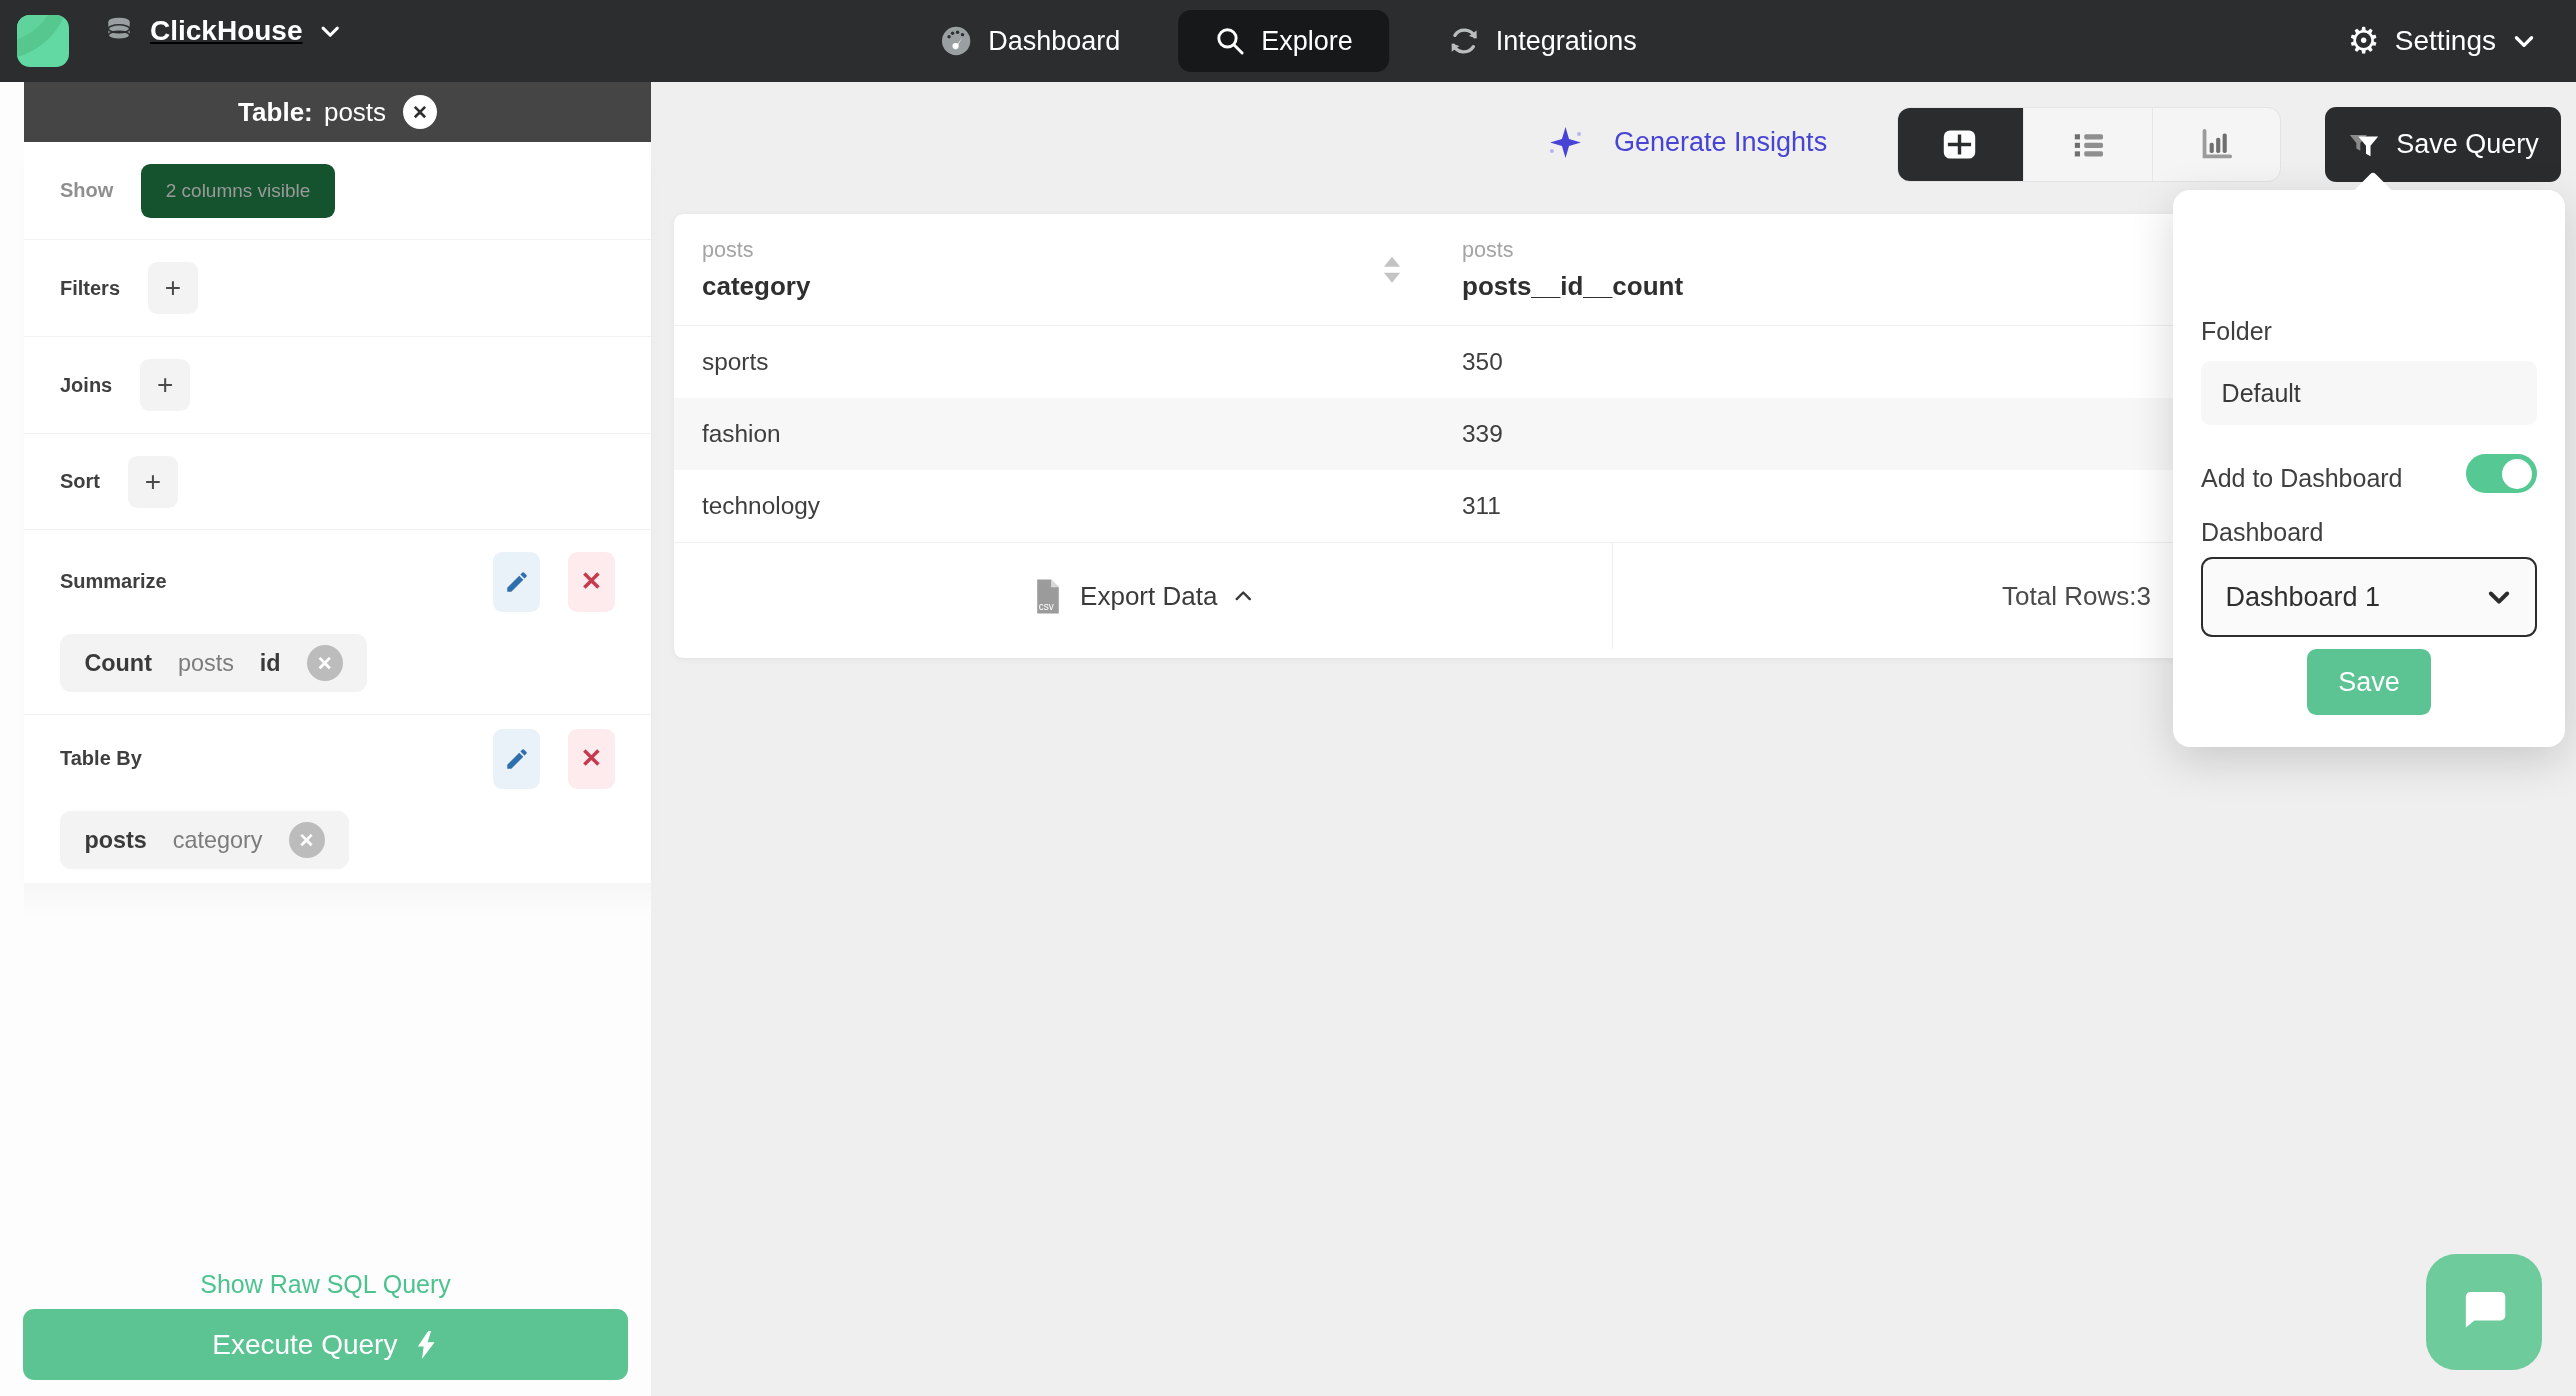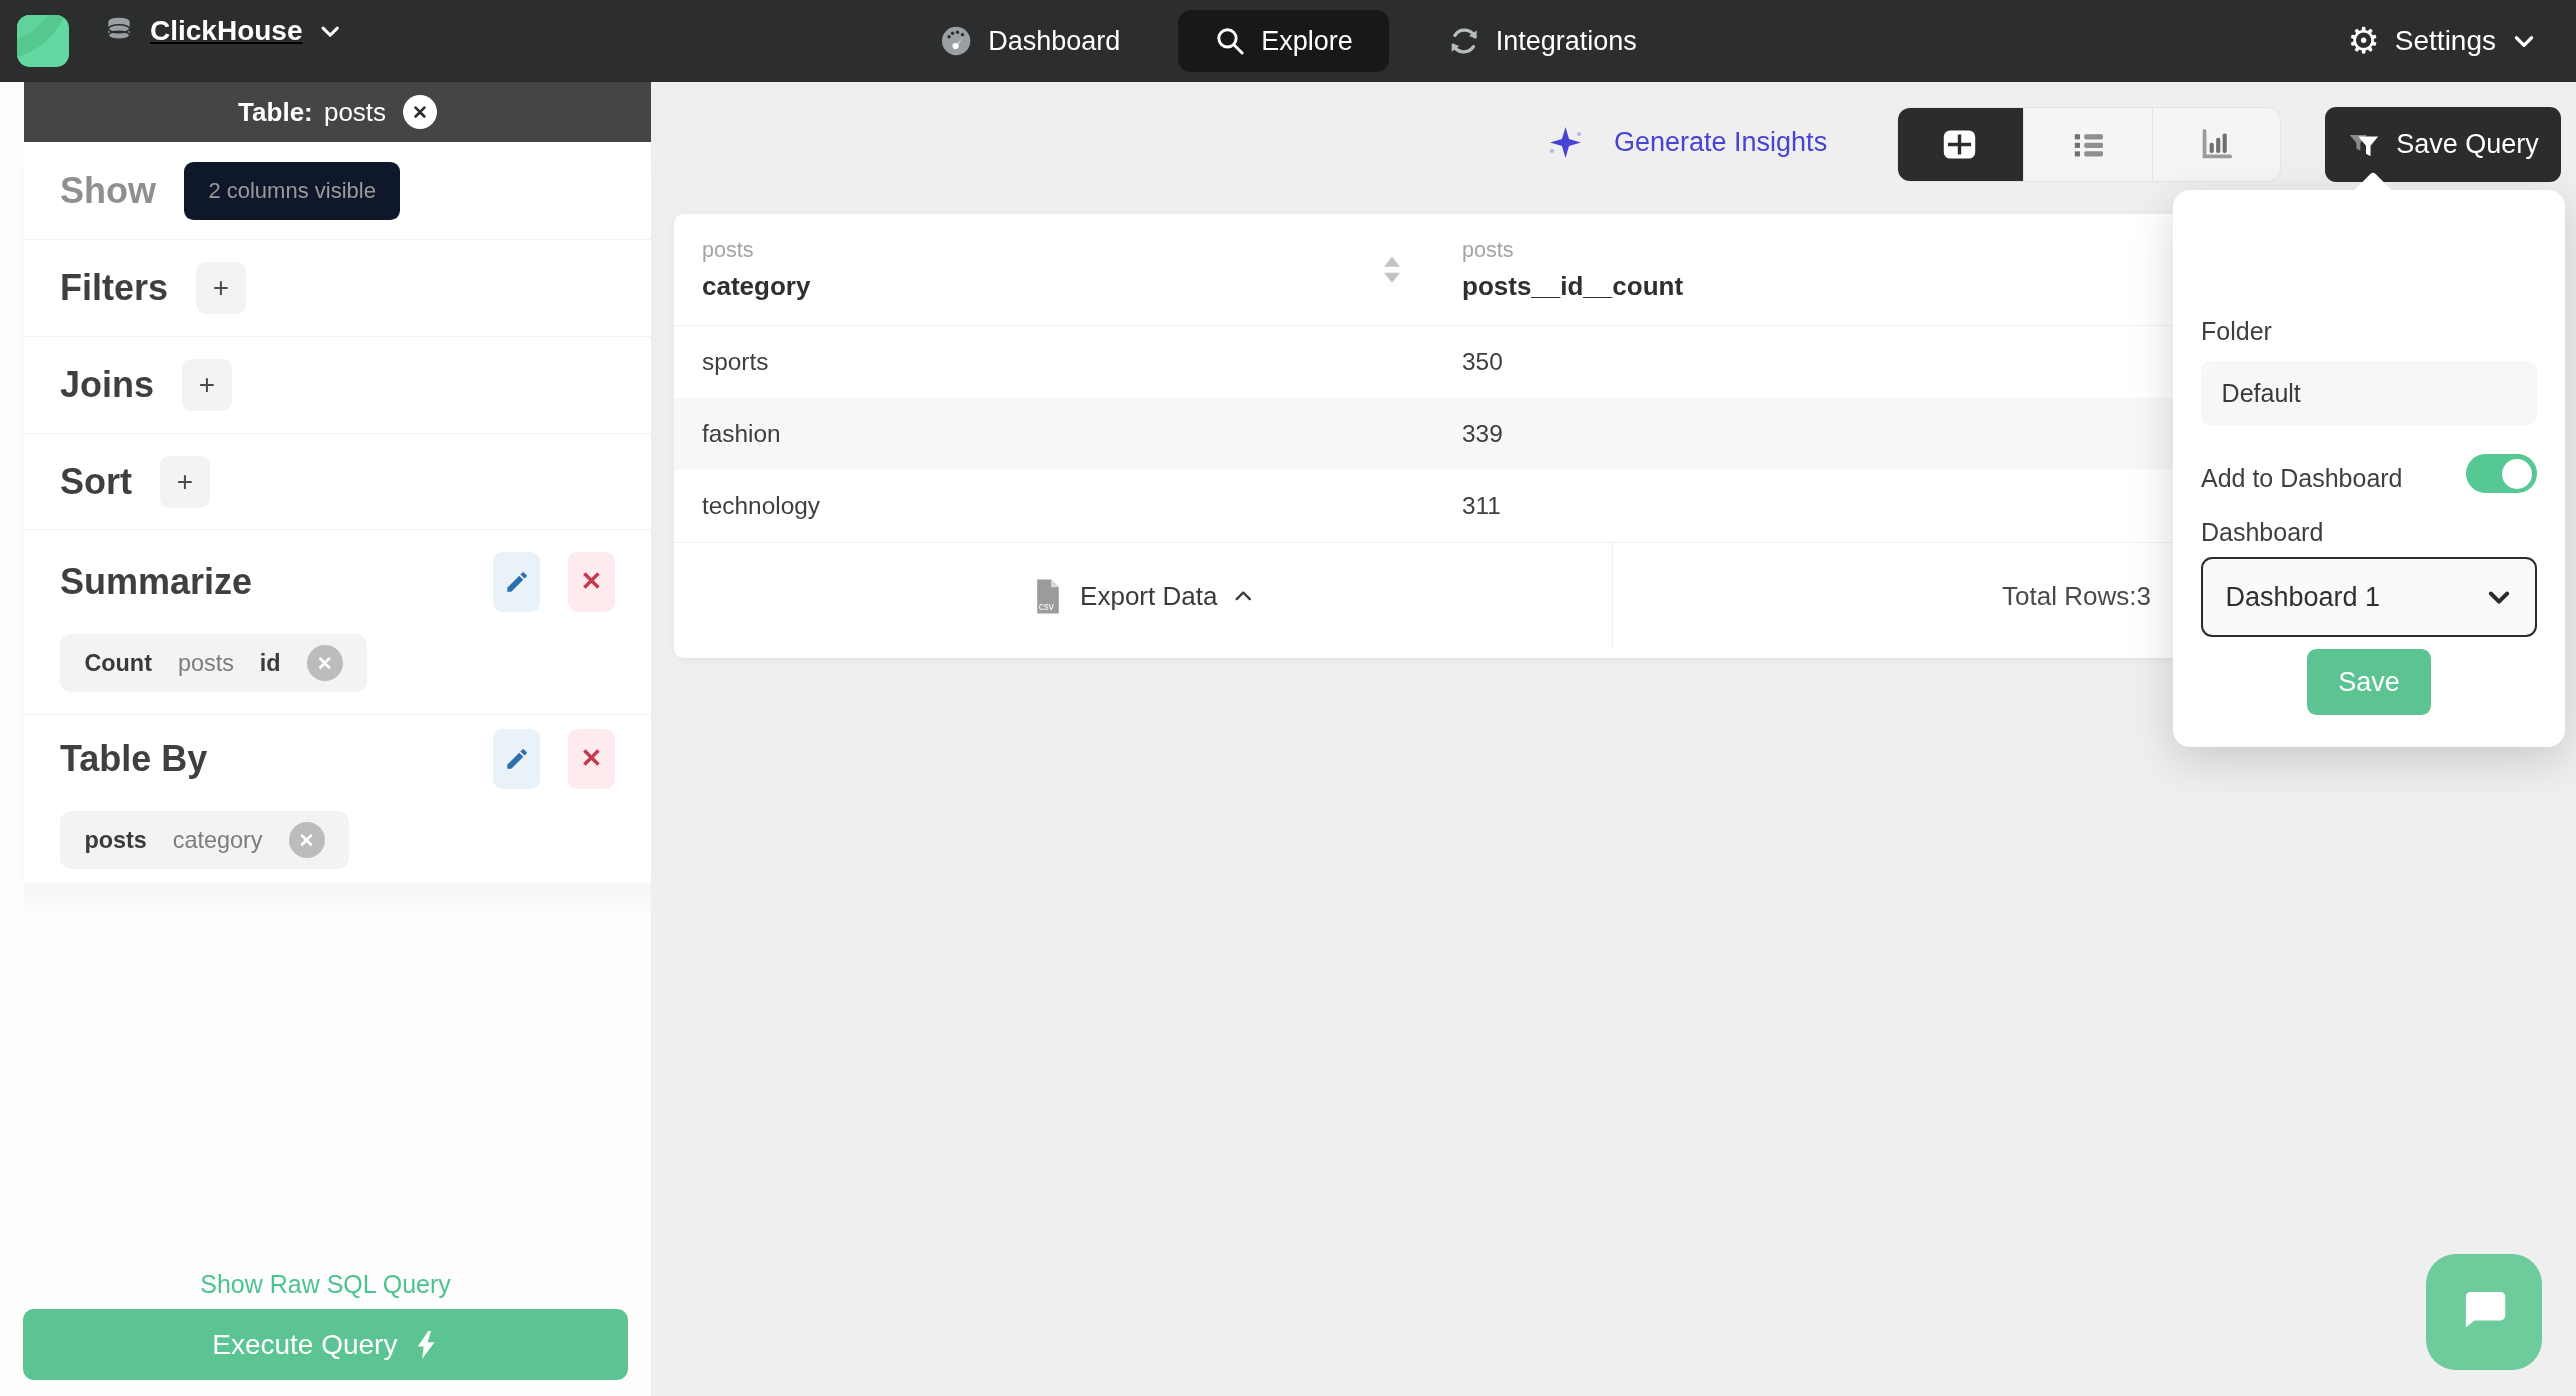--- a/index.html
+++ b/index.html
@@ -21,23 +21,23 @@
   .gear { font-size:36px; line-height:1; color:#fff; }
 
   
   .sidebar { position:absolute; left:0; top:82px; width:651px; height:1314px; background:#fdfdfd; z-index:30;padding-left:24px; }
   .table-bar { height:60px; background:#454545; color:#fff; display:flex; align-items:center; justify-content:center; gap:11.2px; font-size:26px; }
   .table-bar b { font-weight:bold; }
   .close-badge { width:34px; height:34px; margin-left:5.6px; border-radius:50%; background:#fff; color:#2e2e2e; font-size:19px; font-weight:bold; display:flex; align-items:center; justify-content:center; cursor:pointer; }
   .panel { background:#fff; box-shadow:0 13px 17px -11.2px rgba(0,0,0,.14); }
   .section { padding:0 36px; border-bottom:1.9px solid #f1f1f1; display:flex; flex-direction:column; justify-content:center; }
   .srow { display:flex; align-items:center; gap:28px; }
-  .slabel { font-size:36px; font-weight:bold; color:#3f3f3f; }
+  .slabel { font-size:20px; font-weight:bold; color:#3f3f3f; }
   .slabel.dim { color:#8f8f8f; }
-  .light-btn { background:#0f172a; color:#9a9a9a; font-size:22px; padding:16px 24.4px; border-radius:9.4px; border:none; cursor:pointer; font-family:inherit; }
+  .light-btn { background:#14532d; color:#9a9a9a; font-size:19px; padding:16px 24.4px; border-radius:9.4px; border:none; cursor:pointer; font-family:inherit; }
   .plus-btn { width:50px; height:52px; background:#f3f3f3; color:#4a4a4a; font-size:28px; border:none; border-radius:9.4px; cursor:pointer; font-family:inherit; }
   .spacer { flex:1; }
   .icon-btn { width:47px; height:60px; border:none; border-radius:9.4px; cursor:pointer; display:flex; align-items:center; justify-content:center; }
   .edit-btn { background:#e9f1f9; }
   .del-btn { background:#fdebee; color:#c63a4e; font-size:26px; font-weight:bold; }
   .chip { display:inline-flex; align-items:center; gap:26px; height:58px; padding:0 24.4px; background:#f3f3f3; border-radius:11.2px; margin-top:22.5px; align-self:flex-start; font-size:23.4px; }
   .chip .cb { font-weight:bold; color:#3a3a3a; }
   .chip .cd { color:#7c7c7c; }
   .chip-x { width:36px; height:36px; border-radius:50%; background:#bcbcbc; color:#fff; font-size:19px; font-weight:bold; display:flex; align-items:center; justify-content:center; cursor:pointer; }
   .sidebar-lower { background:linear-gradient(#f6f6f6, #fdfdfd 34px); height:432px; }

